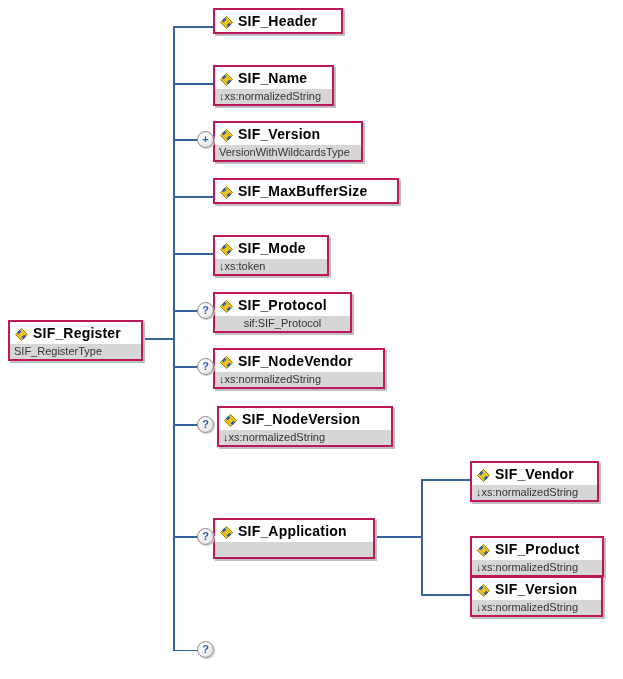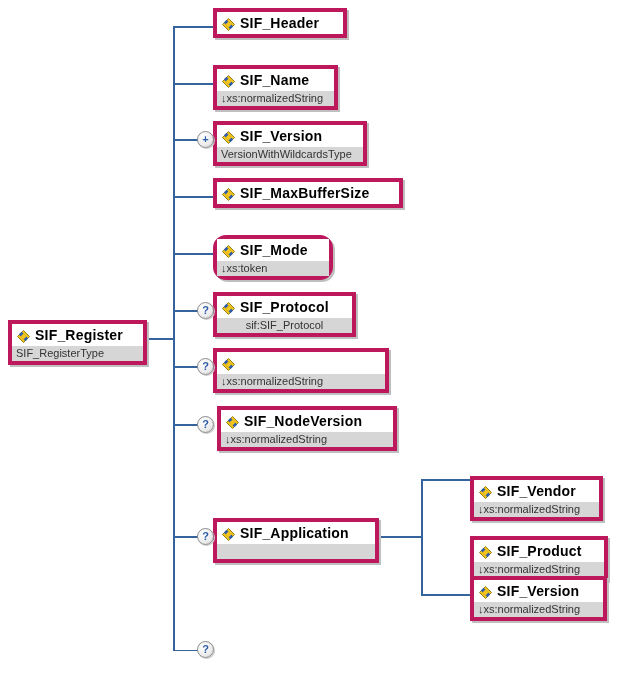--- a/index.html
+++ b/index.html
@@ -9,21 +9,21 @@
   }
   .stage{position:absolute;left:0;top:0;width:623px;height:679px;}
   
   .line{position:absolute;background:#35639B;z-index:1;}
   .line.h{height:1.5px;}
   .line.v{width:1.5px;}
   
   .node{
     position:absolute;z-index:2;
     background:#3b82f6;
-    border:4px solid #be185d;
+    border:2px solid #be185d;
     box-shadow:2px 2px 0 0 #bfbfbf;
   }
   .node-title{
     display:flex;align-items:center;gap:5px;
     height:22px;padding:0 7px 0 5px;background:#ffffff;
   }
   .title-text{
     font-size:14px;font-weight:bold;color:#000000;letter-spacing:.2px;white-space:nowrap;
   }
   .el-icon{width:13px;height:13px;flex:0 0 13px;display:inline-block;}
@@ -130,21 +130,21 @@
   <svg width="13" height="13" viewBox="0 0 13 13" xmlns="http://www.w3.org/2000/svg">
     <polygon points="6.5,0.5 12.5,6.5 6.5,12.5 0.5,6.5" fill="#F6C51C" stroke="#8a7500" stroke-width="0.9"></polygon>
     <polygon points="1.8,4.6 4.6,1.8 11.2,8.4 8.4,11.2" fill="#2D5DA8"></polygon>
     <polygon points="6.5,3.6 9.4,6.5 6.5,9.4 3.6,6.5" fill="#F6C51C"></polygon>
   </svg>
 </span>
       <span class="title-text">SIF_MaxBufferSize</span>
     </div>
   </div>
 
-  <div class="node" style="left:213px;top:235px;width:112px;border-radius:13px;">
+  <div class="node" style="left:213px;top:235px;width:112px;">
     <div class="node-title">
       <span class="el-icon">
   <svg width="13" height="13" viewBox="0 0 13 13" xmlns="http://www.w3.org/2000/svg">
     <polygon points="6.5,0.5 12.5,6.5 6.5,12.5 0.5,6.5" fill="#F6C51C" stroke="#8a7500" stroke-width="0.9"></polygon>
     <polygon points="1.8,4.6 4.6,1.8 11.2,8.4 8.4,11.2" fill="#2D5DA8"></polygon>
     <polygon points="6.5,3.6 9.4,6.5 6.5,9.4 3.6,6.5" fill="#F6C51C"></polygon>
   </svg>
 </span>
       <span class="title-text">SIF_Mode</span>
     </div>
@@ -170,20 +170,21 @@
 
   <div class="node" style="left:213px;top:348px;width:168px;">
     <div class="node-title">
       <span class="el-icon">
   <svg width="13" height="13" viewBox="0 0 13 13" xmlns="http://www.w3.org/2000/svg">
     <polygon points="6.5,0.5 12.5,6.5 6.5,12.5 0.5,6.5" fill="#F6C51C" stroke="#8a7500" stroke-width="0.9"></polygon>
     <polygon points="1.8,4.6 4.6,1.8 11.2,8.4 8.4,11.2" fill="#2D5DA8"></polygon>
     <polygon points="6.5,3.6 9.4,6.5 6.5,9.4 3.6,6.5" fill="#F6C51C"></polygon>
   </svg>
 </span>
+      <span class="title-text">SIF_NodeVendor</span>
     </div>
     <div class="node-type">↓xs:normalizedString</div>
   </div>
   <div class="badge" style="left:197px;top:358px;">
     <span>?</span>
   </div>
 
   <div class="node" style="left:217px;top:406px;width:172px;">
     <div class="node-title">
       <span class="el-icon">
@@ -215,21 +216,21 @@
     <div class="node-type"></div>
   </div>
   <div class="badge" style="left:197px;top:528px;">
     <span>?</span>
   </div>
 
   <div class="badge" style="left:197px;top:641px;">
     <span>?</span>
   </div>
 
-  <div class="node" style="left:470px;top:461px;width:125px;margin-top:15px;">
+  <div class="node" style="left:470px;top:461px;width:125px;">
     <div class="node-title">
       <span class="el-icon">
   <svg width="13" height="13" viewBox="0 0 13 13" xmlns="http://www.w3.org/2000/svg">
     <polygon points="6.5,0.5 12.5,6.5 6.5,12.5 0.5,6.5" fill="#F6C51C" stroke="#8a7500" stroke-width="0.9"></polygon>
     <polygon points="1.8,4.6 4.6,1.8 11.2,8.4 8.4,11.2" fill="#2D5DA8"></polygon>
     <polygon points="6.5,3.6 9.4,6.5 6.5,9.4 3.6,6.5" fill="#F6C51C"></polygon>
   </svg>
 </span>
       <span class="title-text">SIF_Vendor</span>
     </div>

